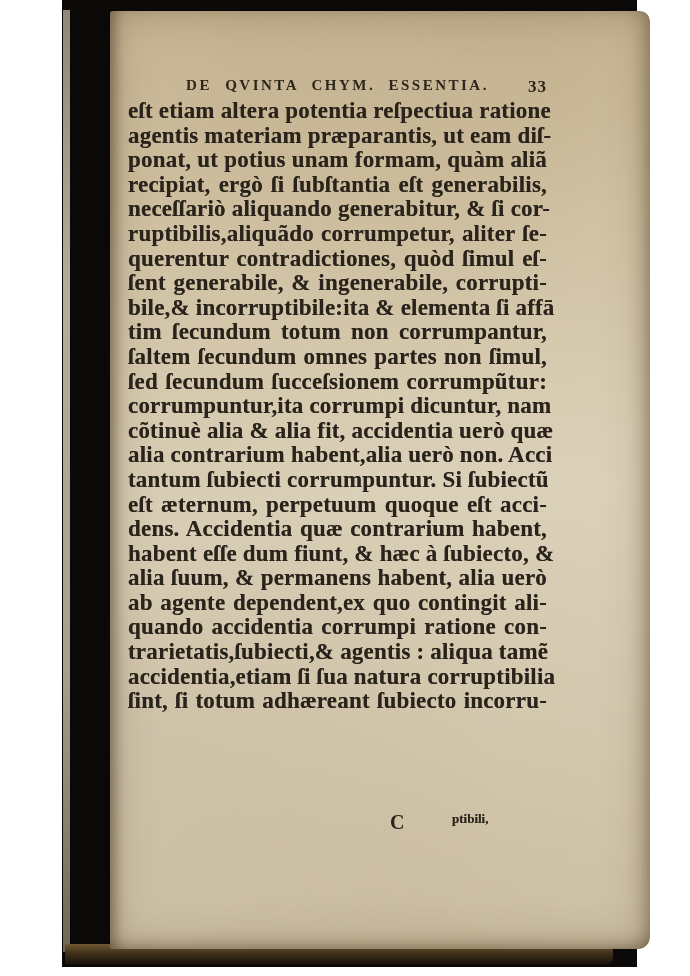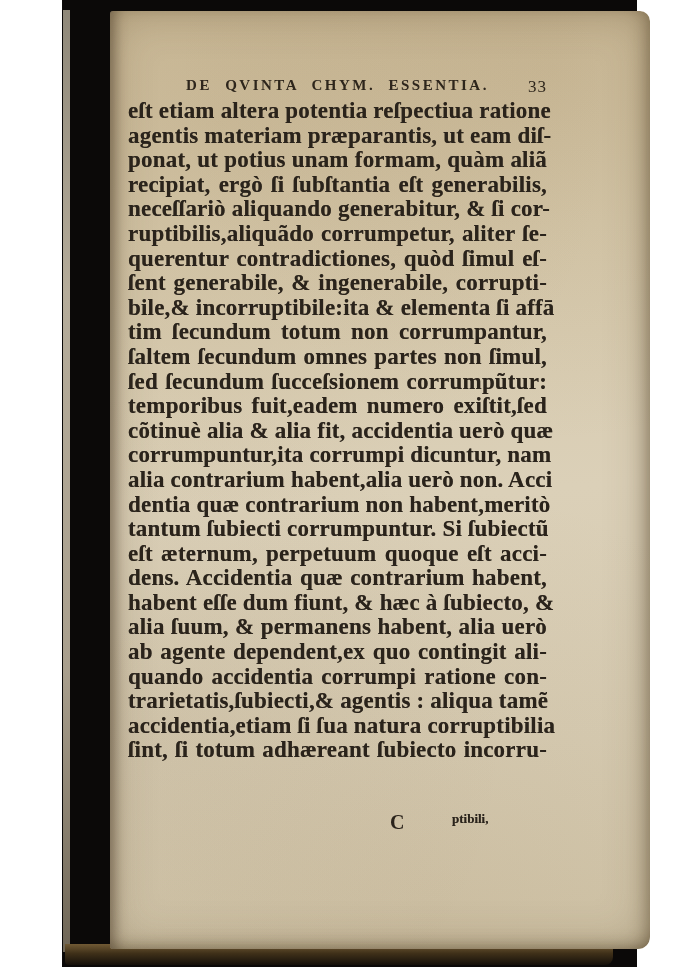--- a/index.html
+++ b/index.html
@@ -43,21 +43,21 @@
     margin-left:44px;
   }
   .header{
     position:absolute;top:66px;left:18px;width:419px;height:22px;
     display:flex;justify-content:center;align-items:baseline;
     font-size:15px;font-weight:bold;letter-spacing:2.5px;word-spacing:7px;
     color:#2e261c;
   }
   .pagenum{
     position:absolute;right:0;top:0;
-    font-size:17px;font-weight:normal;letter-spacing:1px;
+    font-size:17px;font-weight:bold;letter-spacing:1px;
   }
   .body{
     position:absolute;top:88px;left:18px;width:419px;
   }
   .line{
     font-size:23px;line-height:24.6px;font-weight:bold;
     letter-spacing:0.2px;
     text-align:justify;text-align-last:justify;text-justify:inter-word;
     white-space:nowrap;
     text-shadow:0 0 .5px rgba(42,35,27,.55);
@@ -90,25 +90,23 @@
         <div class="line">ponat, ut potius unam formam, quàm aliã</div>
         <div class="line">recipiat, ergò ſi ſubſtantia eſt generabilis,</div>
         <div class="line">neceſſariò aliquando generabitur, &amp; ſi cor-</div>
         <div class="line">ruptibilis,aliquãdo corrumpetur, aliter ſe-</div>
         <div class="line">querentur contradictiones, quòd ſimul eſ-</div>
         <div class="line">ſent generabile, &amp; ingenerabile, corrupti-</div>
         <div class="line">bile,&amp; incorruptibile:ita &amp; elementa ſi affā</div>
         <div class="line">tim ſecundum totum non corrumpantur,</div>
         <div class="line">ſaltem ſecundum omnes partes non ſimul,</div>
         <div class="line">ſed ſecundum ſucceſsionem corrumpũtur:</div>
-        <div class="line">temporibus fuit,eadem numero exiſtit,ſed</div>
+        <div class="line">corrumpuntur,ita corrumpi dicuntur, nam</div>
         <div class="line">cõtinuè alia &amp; alia fit, accidentia uerò quæ</div>
-        <div class="line">corrumpuntur,ita corrumpi dicuntur, nam</div>
         <div class="line">alia contrarium habent,alia uerò non. Acci</div>
-        <div class="line">dentia quæ contrarium non habent,meritò</div>
         <div class="line">tantum ſubiecti corrumpuntur. Si ſubiectũ</div>
         <div class="line">eſt æternum, perpetuum quoque eſt acci-</div>
         <div class="line">dens. Accidentia quæ contrarium habent,</div>
         <div class="line">habent eſſe dum fiunt, &amp; hæc à ſubiecto, &amp;</div>
         <div class="line">alia ſuum, &amp; permanens habent, alia uerò</div>
         <div class="line">ab agente dependent,ex quo contingit ali-</div>
         <div class="line">quando accidentia corrumpi ratione con-</div>
         <div class="line">trarietatis,ſubiecti,&amp; agentis : aliqua tamẽ</div>
         <div class="line">accidentia,etiam ſi ſua natura corruptibilia</div>
         <div class="line">ſint, ſi totum adhæreant ſubiecto incorru-</div>

